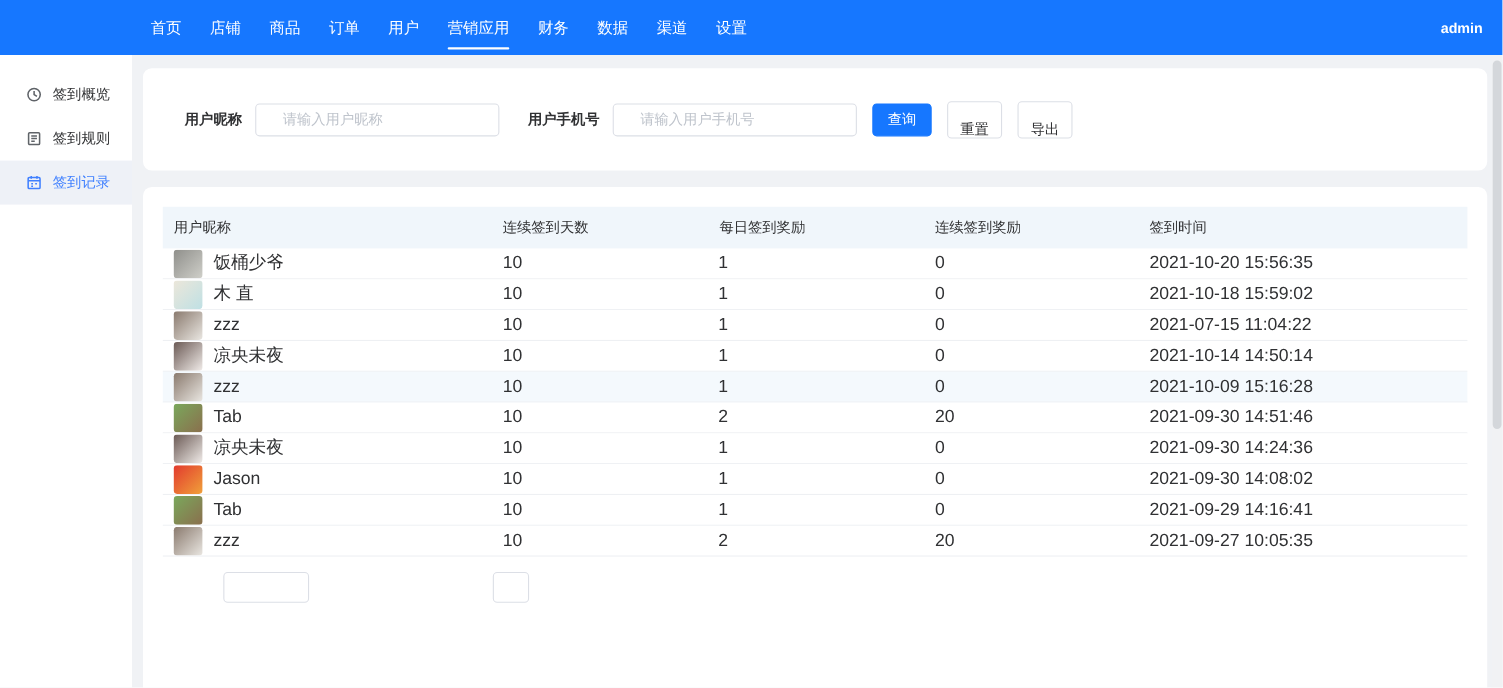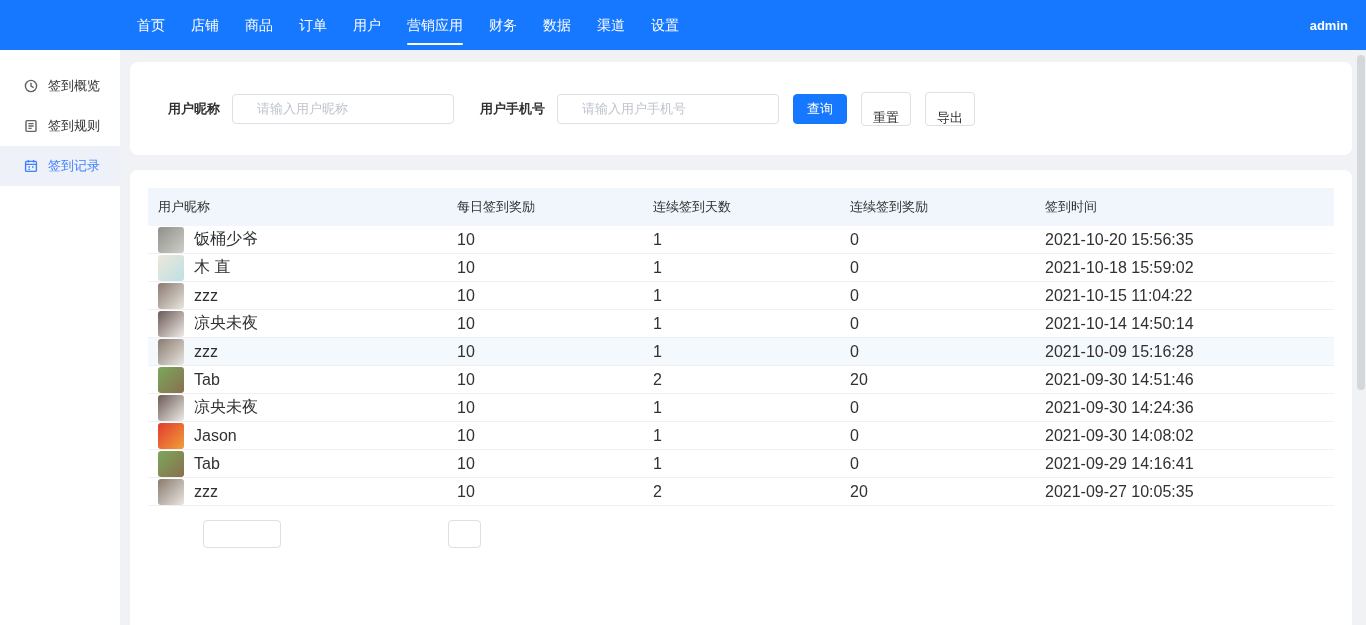--- a/index.html
+++ b/index.html
@@ -99,22 +99,22 @@
     <span class="form-label lbl-phone">用户手机号</span>
     <input class="form-input" type="text" placeholder="请输入用户手机号" style="">
     <button class="btn btn-primary">查询</button>
     <button class="btn btn-plain">重置</button>
     <button class="btn btn-plain">导出</button>
   </section>
 
   <section class="table-card">
     <div class="t-head">
       <div class="cell c1">用户昵称</div>
+      <div class="cell c3">连续签到天数</div>
       <div class="cell c2">每日签到奖励</div>
-      <div class="cell c3">连续签到天数</div>
       <div class="cell c4">连续签到奖励</div>
       <div class="cell c5">签到时间</div>
     </div>
     <div id="table-body">
         <div class="t-row">
     <div class="cell c1">
       <span class="avatar" style="background: linear-gradient(135deg, rgb(143, 143, 139), rgb(207, 207, 201));"></span>
       <span>饭桶少爷</span>
     </div>
     <div class="cell c2">10</div>
@@ -133,21 +133,21 @@
     <div class="cell c5">2021-10-18 15:59:02</div>
   </div>
         <div class="t-row">
     <div class="cell c1">
       <span class="avatar" style="background: linear-gradient(135deg, rgb(138, 122, 110), rgb(233, 230, 225));"></span>
       <span>zzz</span>
     </div>
     <div class="cell c2">10</div>
     <div class="cell c3">1</div>
     <div class="cell c4">0</div>
-    <div class="cell c5">2021-10-15 11:04:22</div>
+    <div class="cell c5">2021-07-15 11:04:22</div>
   </div>
         <div class="t-row">
     <div class="cell c1">
       <span class="avatar" style="background: linear-gradient(135deg, rgb(107, 90, 85), rgb(240, 235, 232));"></span>
       <span>凉央未夜</span>
     </div>
     <div class="cell c2">10</div>
     <div class="cell c3">1</div>
     <div class="cell c4">0</div>
     <div class="cell c5">2021-10-14 14:50:14</div>

